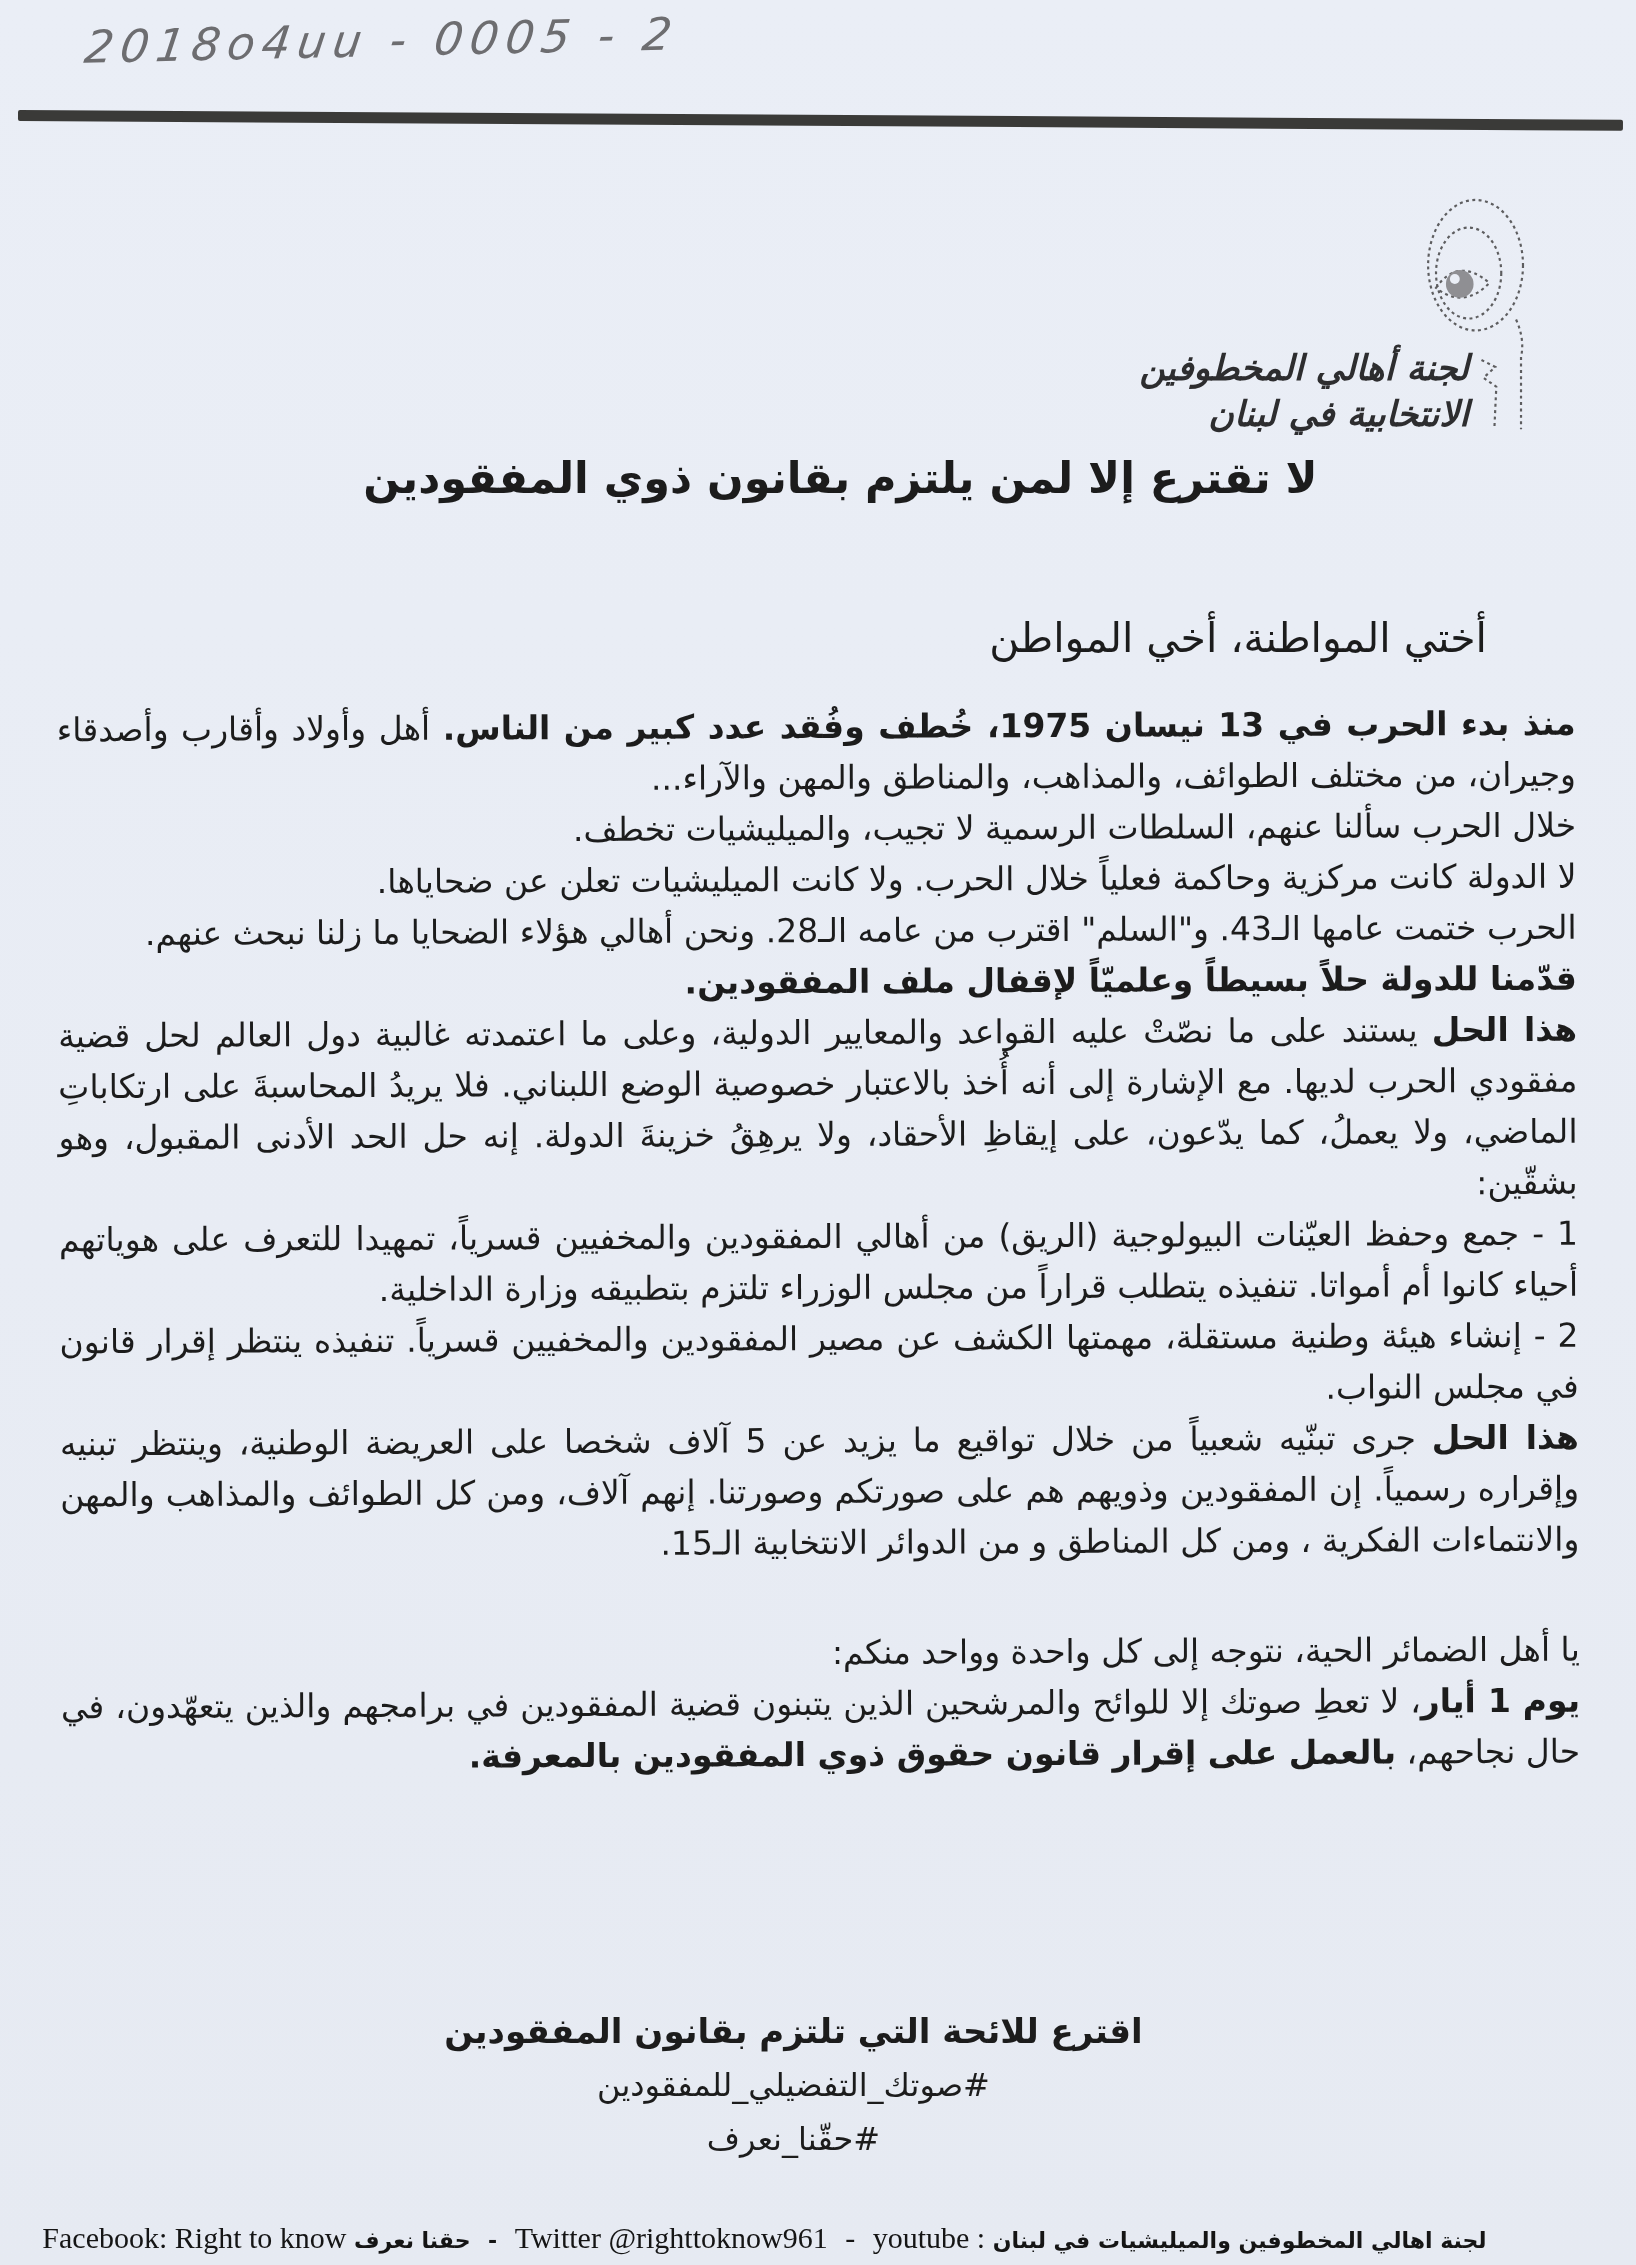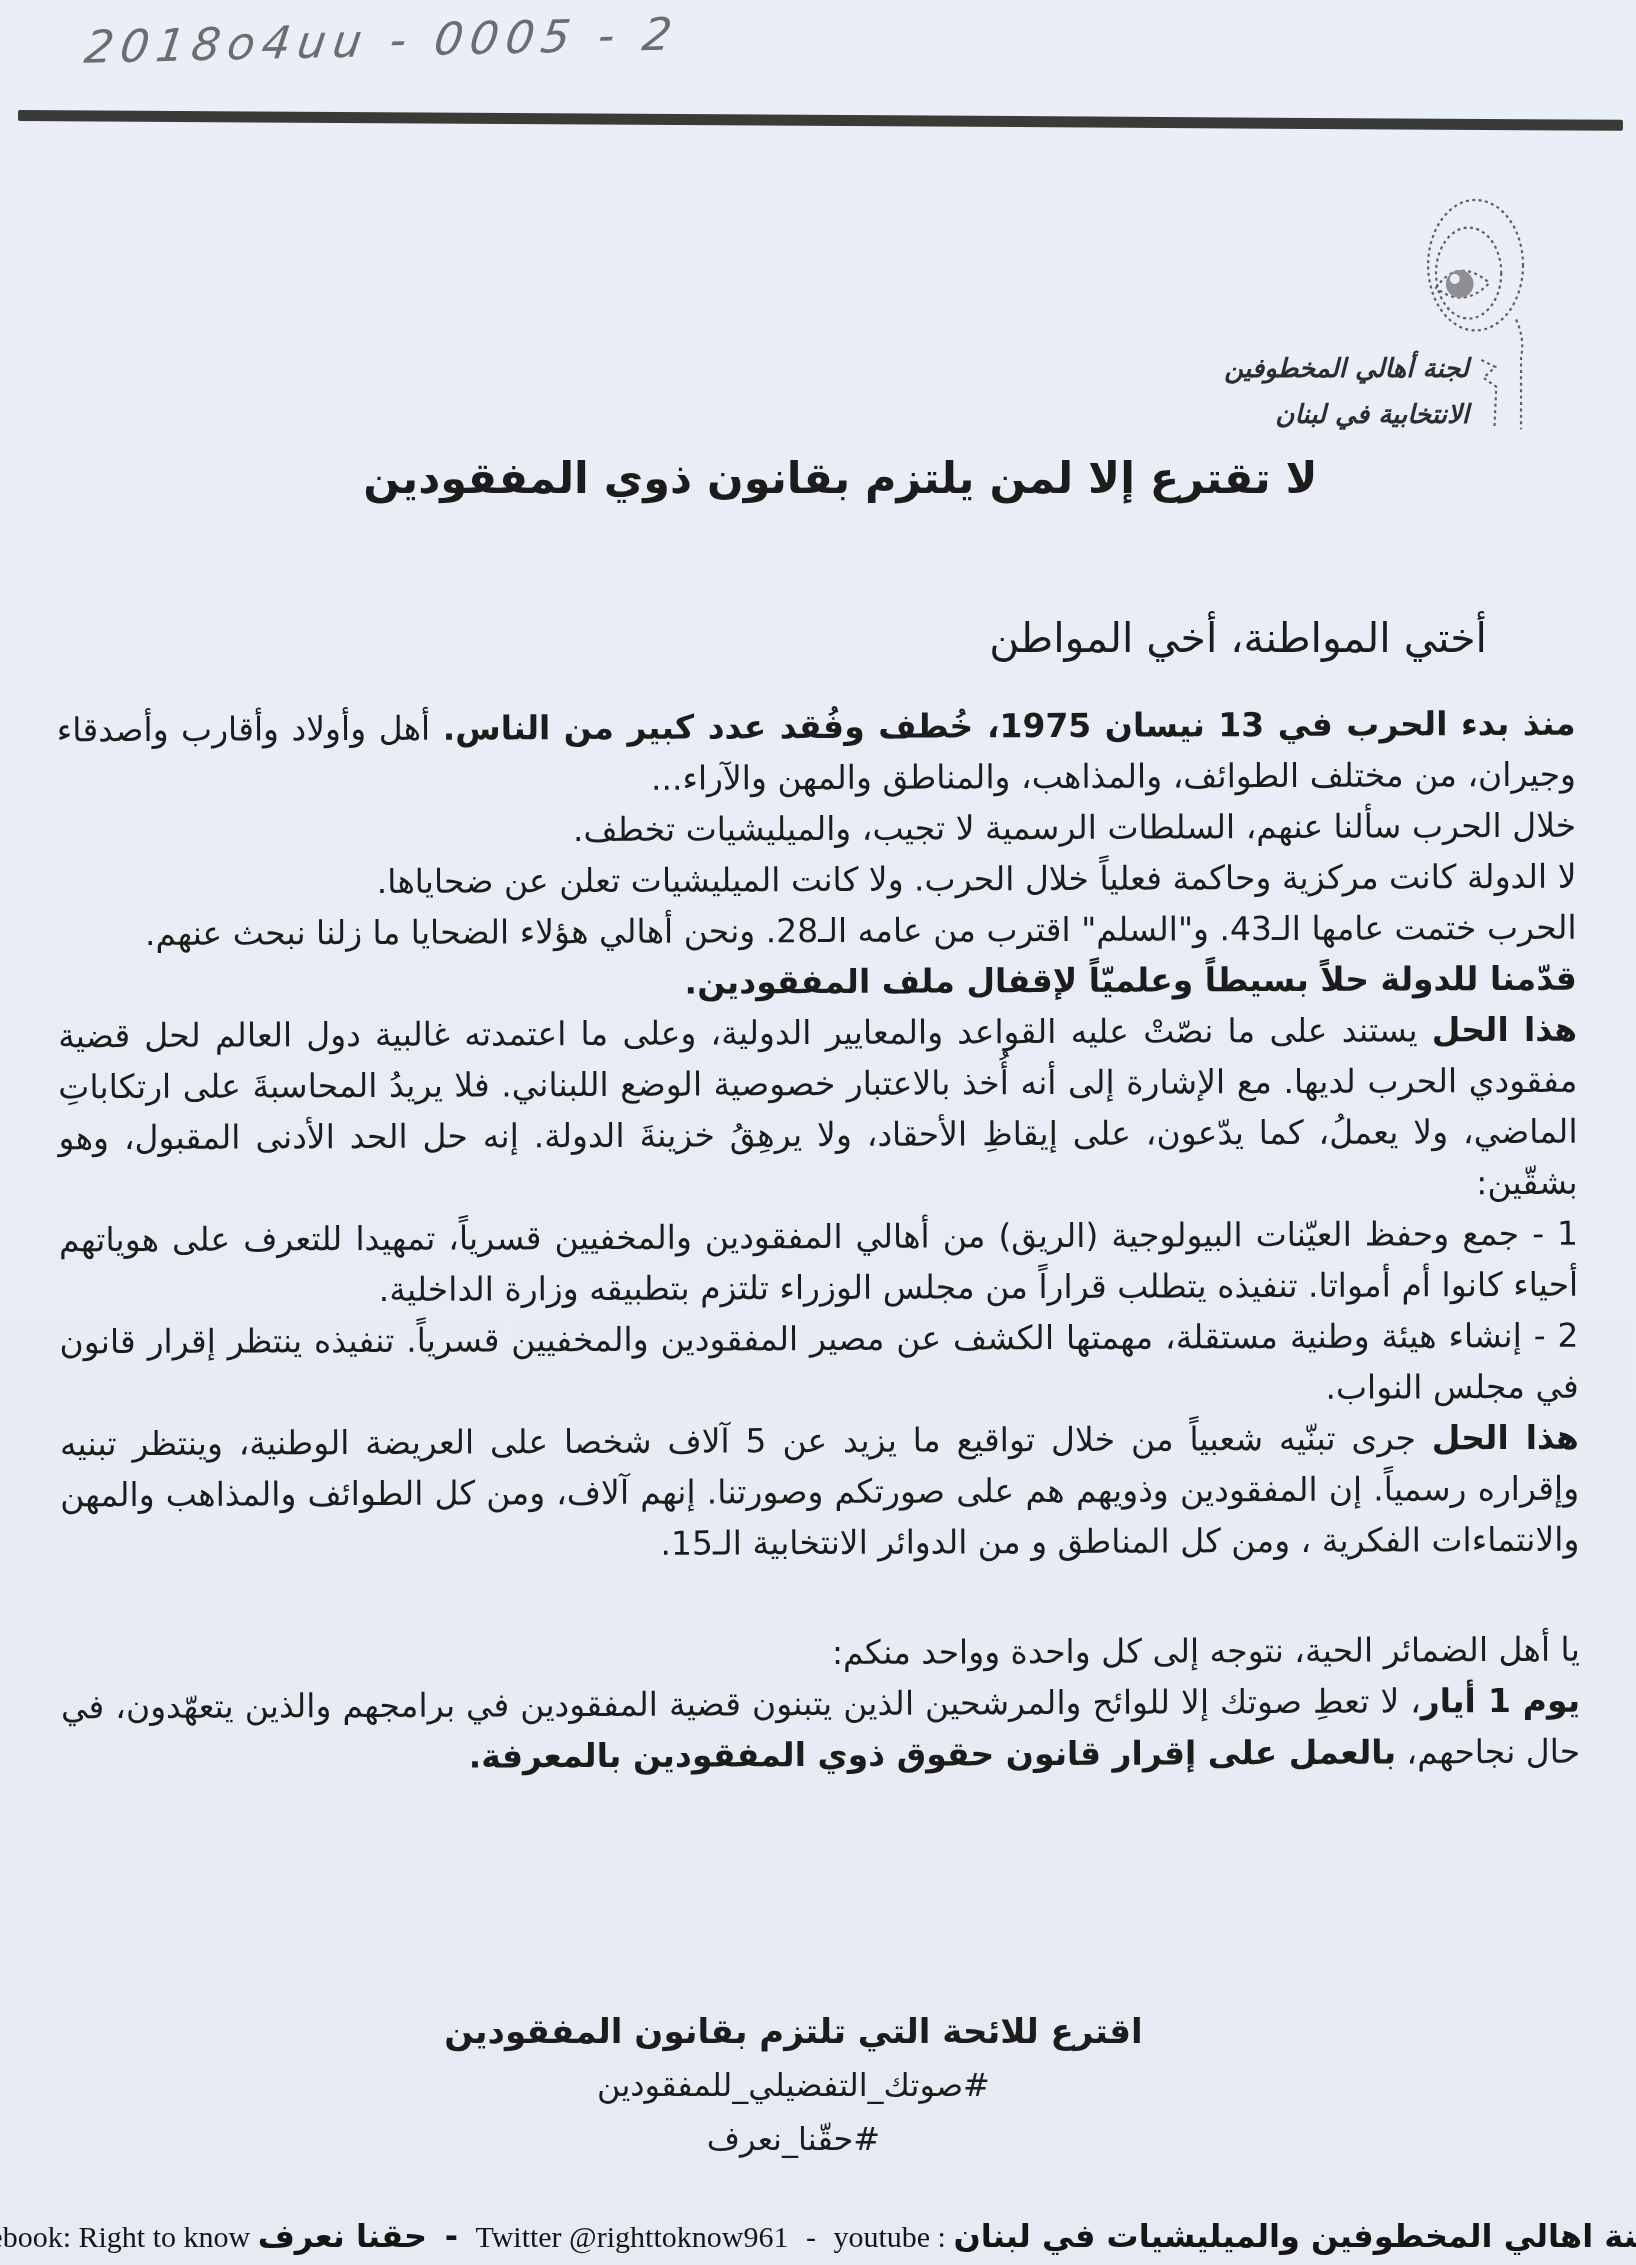--- a/index.html
+++ b/index.html
@@ -26,21 +26,21 @@
     background:#3a3a38;border-radius:2px;
     transform:rotate(0.35deg);transform-origin:left center;
   }
   
   .logo{position:absolute;top:194px;right:67px;width:342px;height:265px;}
   .logo svg{position:absolute;top:0;right:25px;width:129px;height:252px;}
   .logo-text{
     position:absolute;top:151px;right:101px;
     text-align:right;direction:rtl;
     font-weight:bold;font-style:italic;
-    font-size:26px;line-height:46px;color:#2d2d2f;
+    font-size:35px;line-height:46px;color:#2d2d2f;
     white-space:nowrap;
   }
   .title{
     position:absolute;top:453px;left:0;width:100%;
     text-align:center;direction:rtl;
     font-size:43px;font-weight:bold;
     transform:translateX(22px);
     letter-spacing:1px;
   }
   .salutation{
@@ -65,21 +65,21 @@
   .closing .c-tag{font-size:32px;line-height:54px;margin:0;}
   .footer{
     position:absolute;bottom:10px;left:0;width:100%;
     text-align:center;direction:ltr;white-space:nowrap;
     font-family:"Liberation Serif",serif;
     font-size:30px;color:#151515;
     transform:translateX(-54px);
   }
   .footer .ar{
     font-family:"DejaVu Sans",sans-serif;
-    font-weight:bold;font-size:32px;text-align:center;
+    font-weight:bold;font-size:22px;text-align:center;
   }
   .footer .sep{padding:0 10px;}
 </style>
 </head>
 <body>
 
 <div class="page">
 
   <div class="ref">2018o4uu - 0005 - 2</div>
 

